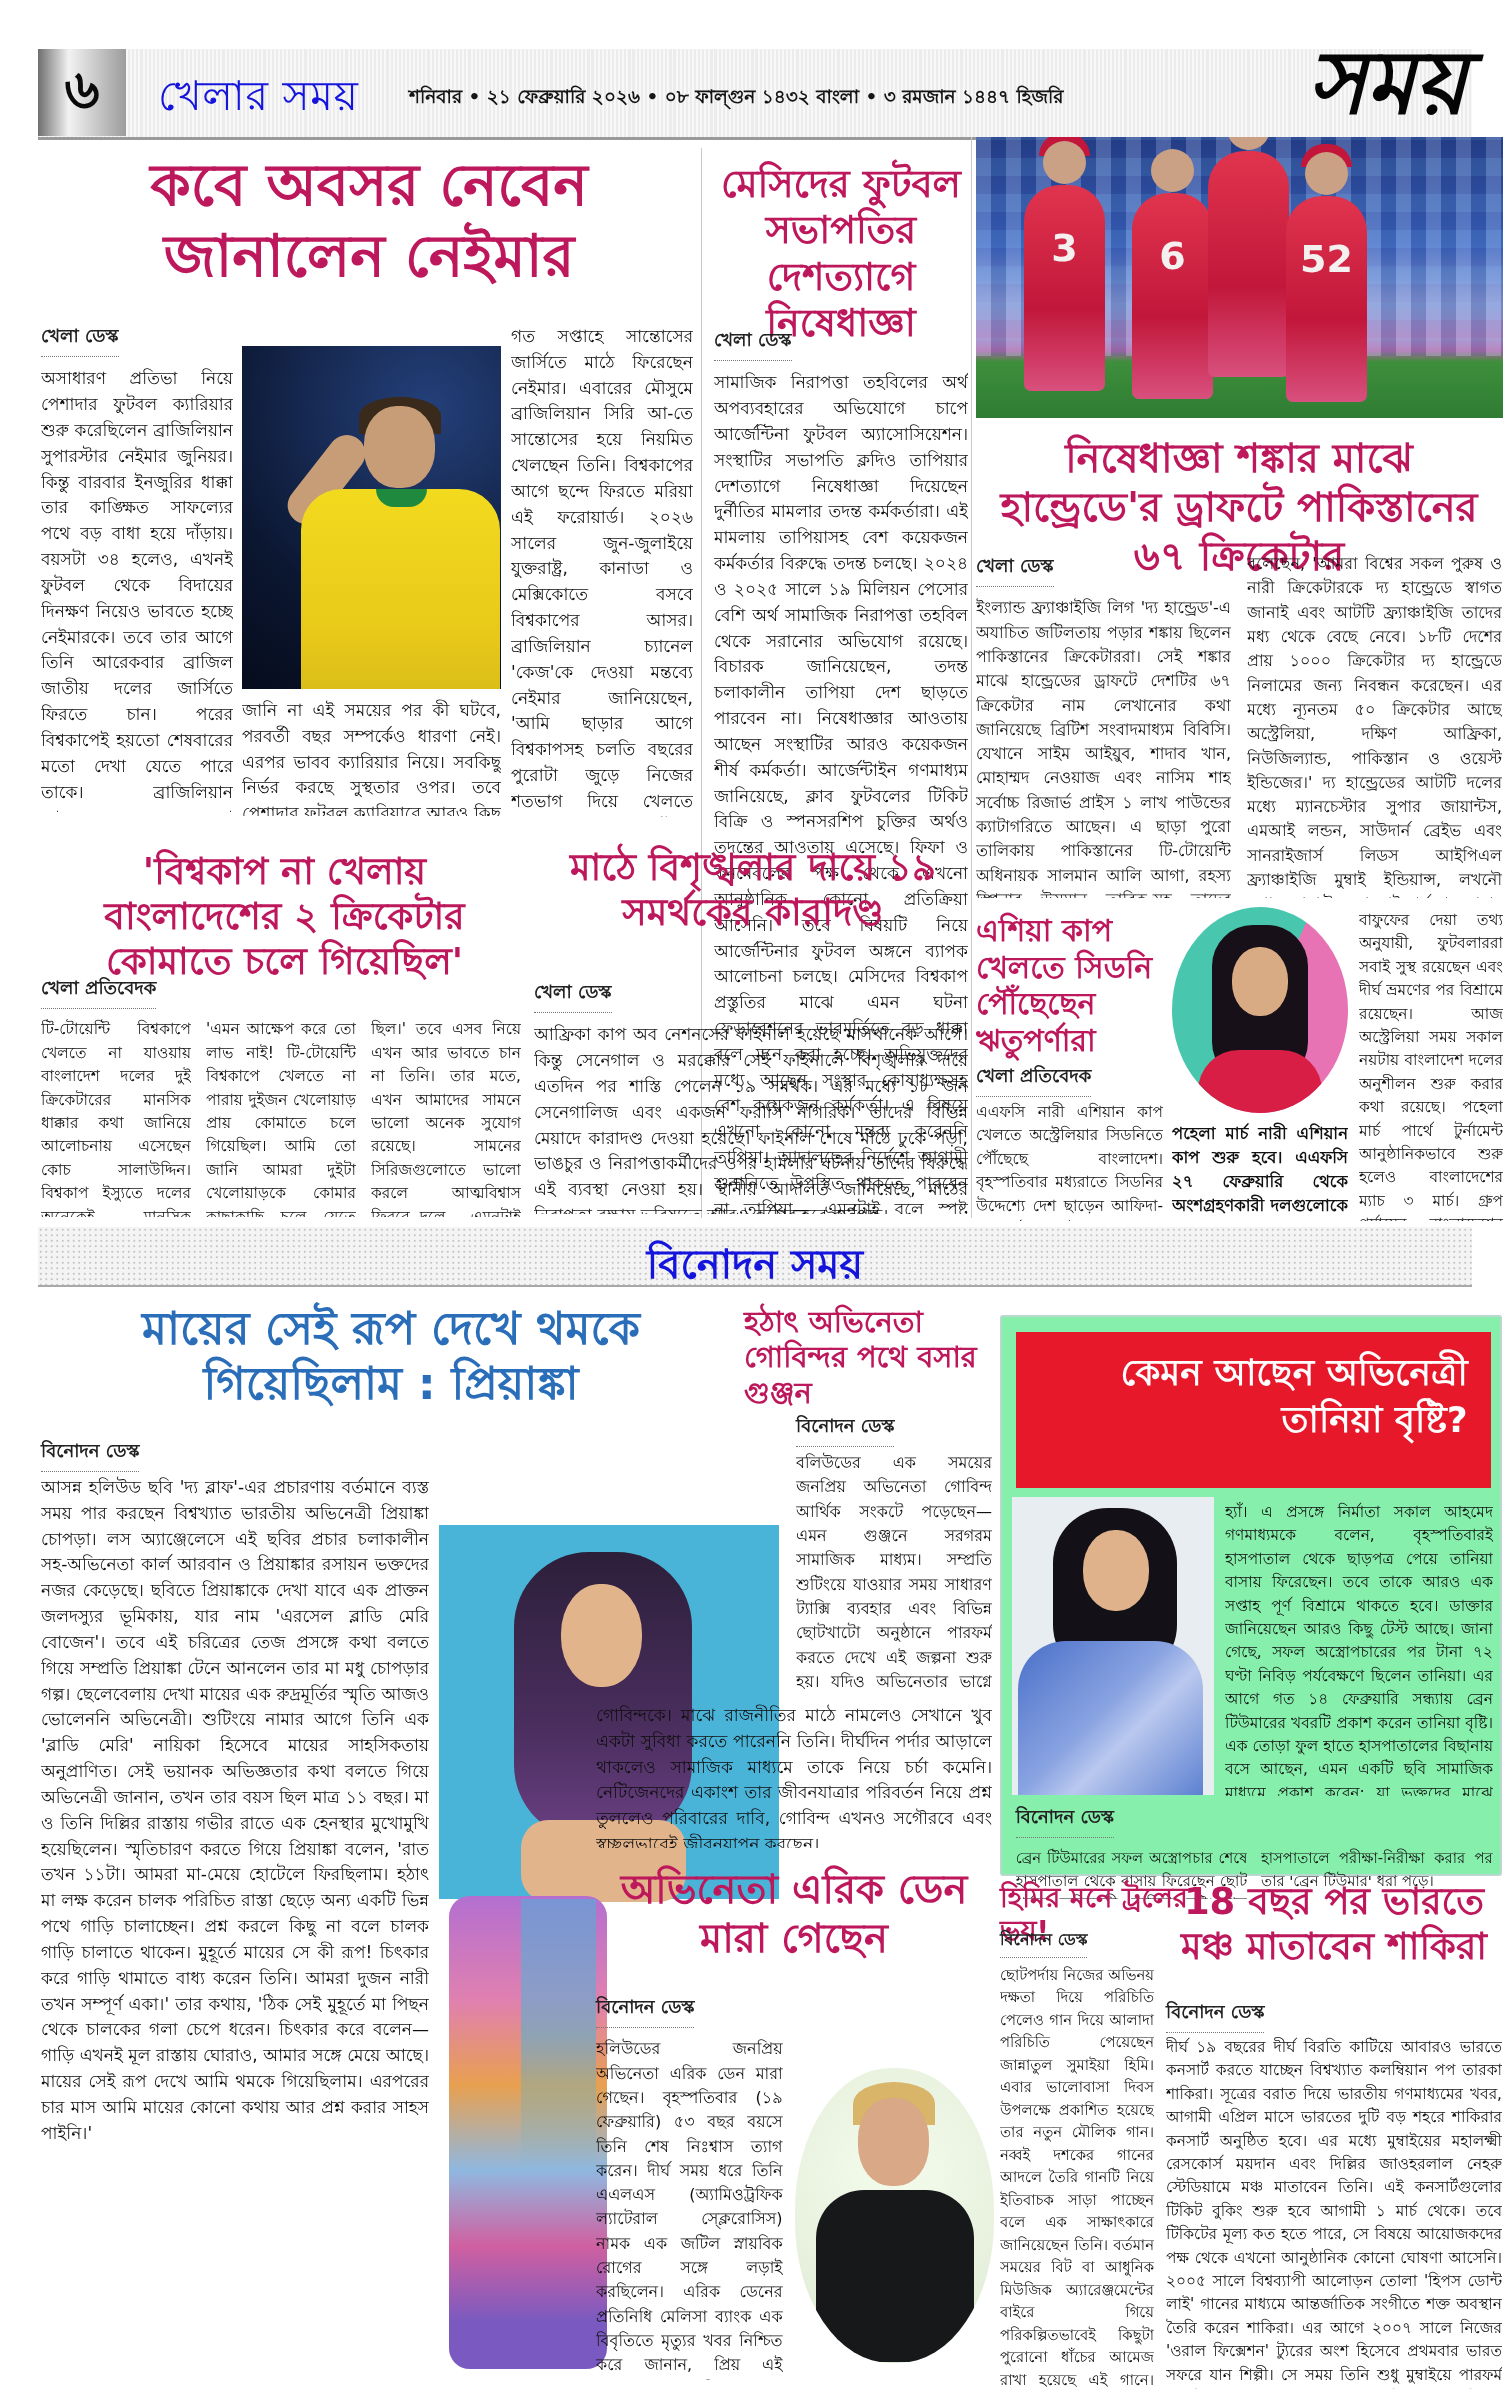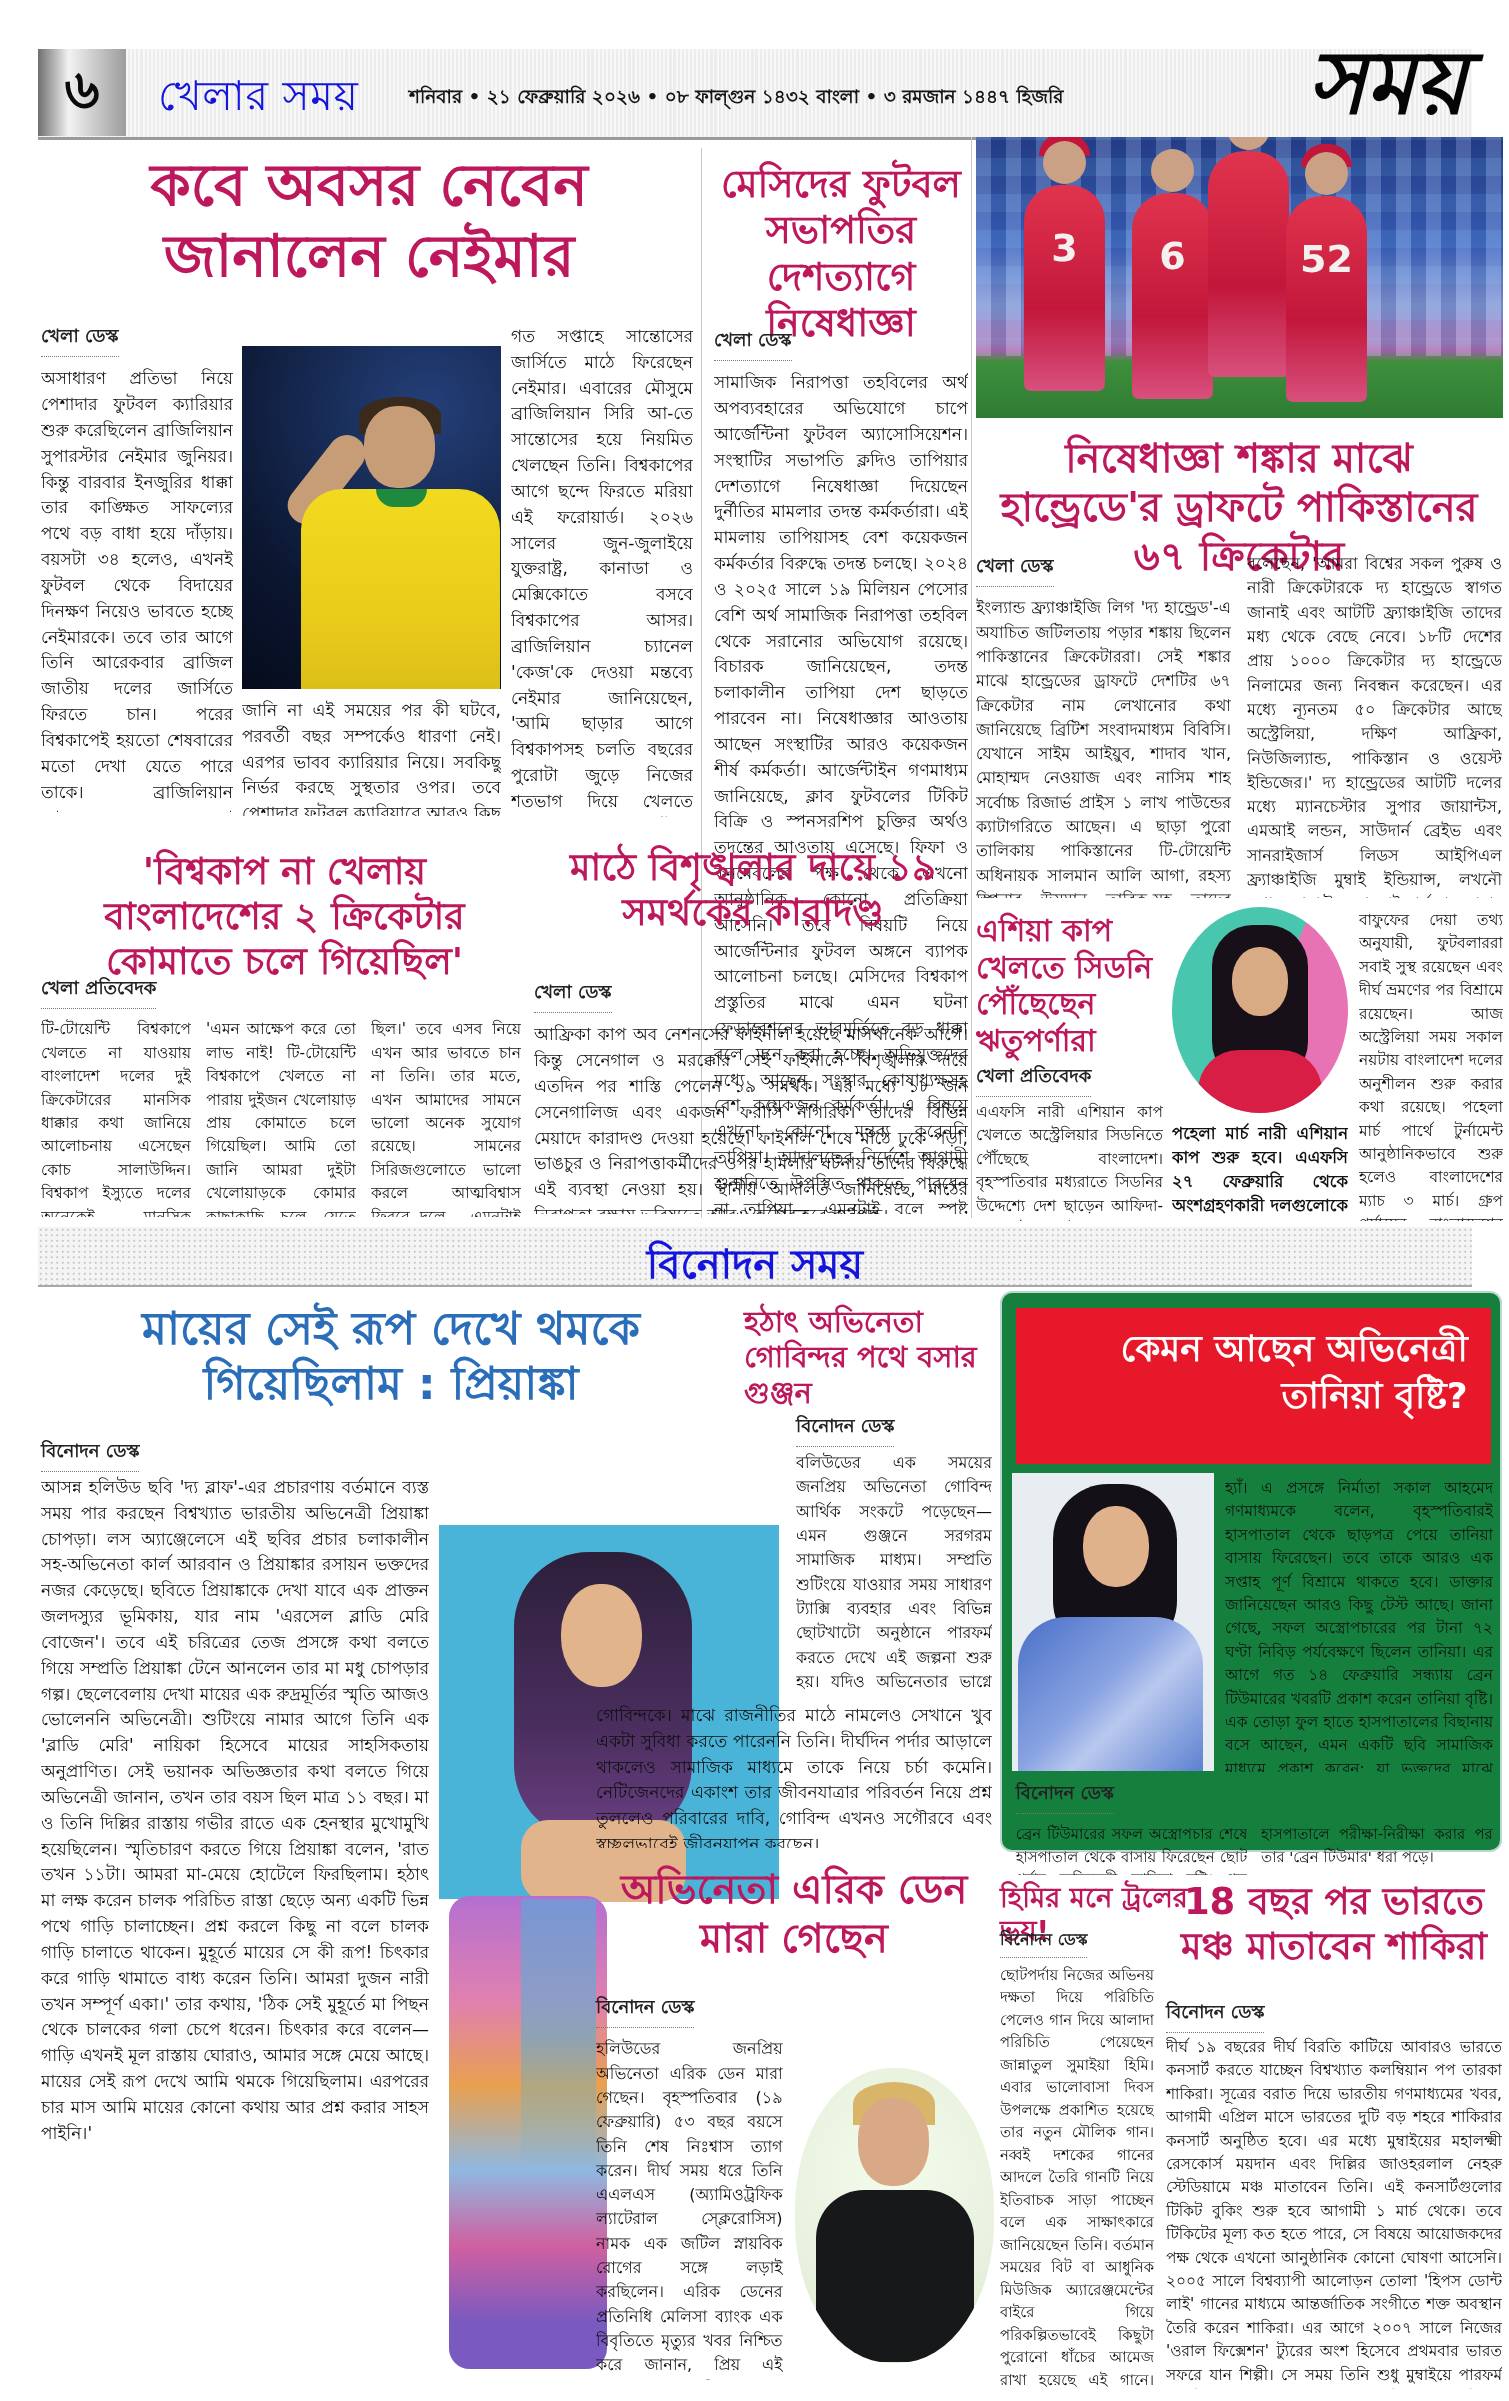--- a/index.html
+++ b/index.html
@@ -76,21 +76,21 @@
                background:linear-gradient(180deg,#2c1f3a,#4a2e5e 60%,#6a3f82); }
   .priy-face { position:absolute; left:122px; top:59px; width:81px; height:103px; border-radius:48%;
                background:#e2b48c; }
   .priy-shoulders { position:absolute; left:82px; top:295px; width:165px; height:82px; border-radius:27.4px;
                     background:#e2b48c; }
   .priy-dress { position:absolute; left:9.6px; top:371px; width:158px; height:473px; border-radius:20.6px;
                 background:linear-gradient(180deg,#b36fd0 0%,#e080b0 22%,#e8a050 40%,#8fb8e0 58%,#d060a0 74%,#7a5ac0 90%); }
   .priy-strip { position:absolute; left:82px; top:374px; width:75px; height:453px;
                 background:linear-gradient(180deg,#49b4d8 0%, #49b4d8 30%, transparent 60%); opacity:.55; }
 
-  .tania-box { border:2.1px solid #b9d8d0; border-radius:12px; background:#15803d; }
+  .tania-box { border:2.1px solid #b9d8d0; border-radius:3px; background:#86efac;margin-top:24px; }
   .red-banner { position:absolute; background:#e8182b; color:#fff; font-weight:800; text-align:right;
                 line-height:1.3; padding:18px 23px 0 13.7px; }
   .tania-photo-bg { background:#e8edf2; }
   .tania-hair { position:absolute; left:41px; top:11px; width:124px; height:172px; border-radius:55px;
                 background:#141018; }
   .tania-face { position:absolute; left:71px; top:33px; width:66px; height:81px; border-radius:48%;
                 background:#dfb28b; }
   .tania-saree { position:absolute; left:6.9px; top:144px; width:185px; height:158px; border-radius:48px 48px 0 0;
                  background:linear-gradient(135deg,#4a6fc8,#8aa4e2 45%,#b9c8ee 60%,#5a7fd0); }
 

